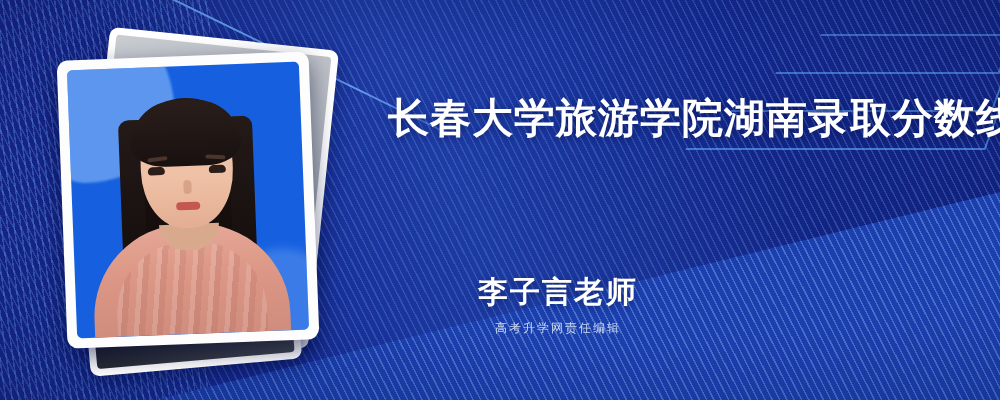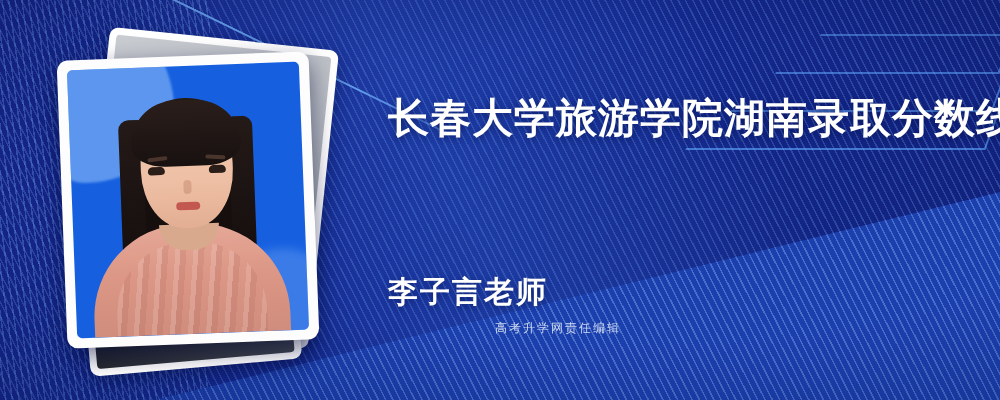--- a/index.html
+++ b/index.html
@@ -274,20 +274,21 @@
     font-weight:bold;
     line-height:1.15;
     color:#ffffff;
     letter-spacing:1px;
     white-space:nowrap;
     text-shadow:0 2px 7px rgba(5,15,70,0.55);
   }
   .author {
     position:absolute; left:0; top:272px;
     width:340px;
+    text-align:center;
     font-size:30px;
     font-weight:bold;
     color:#ffffff;
     letter-spacing:2px;
     text-shadow:0 2px 6px rgba(5,15,70,0.5);
   }
   .role {
     position:absolute; left:0; top:320px;
     width:340px;
     text-align:center;

